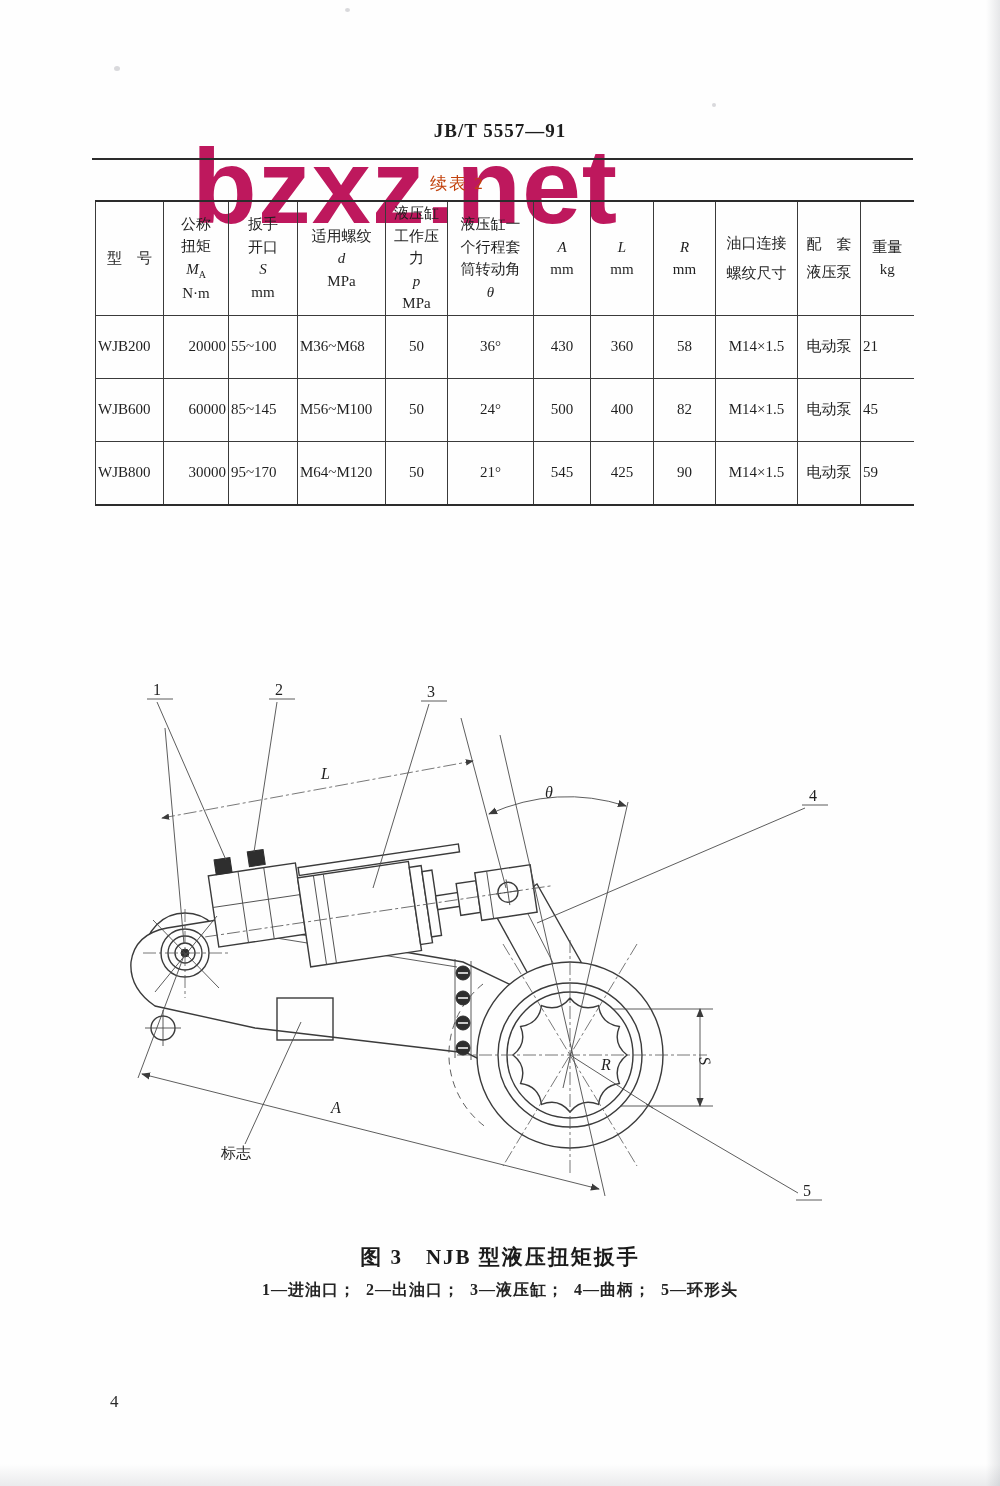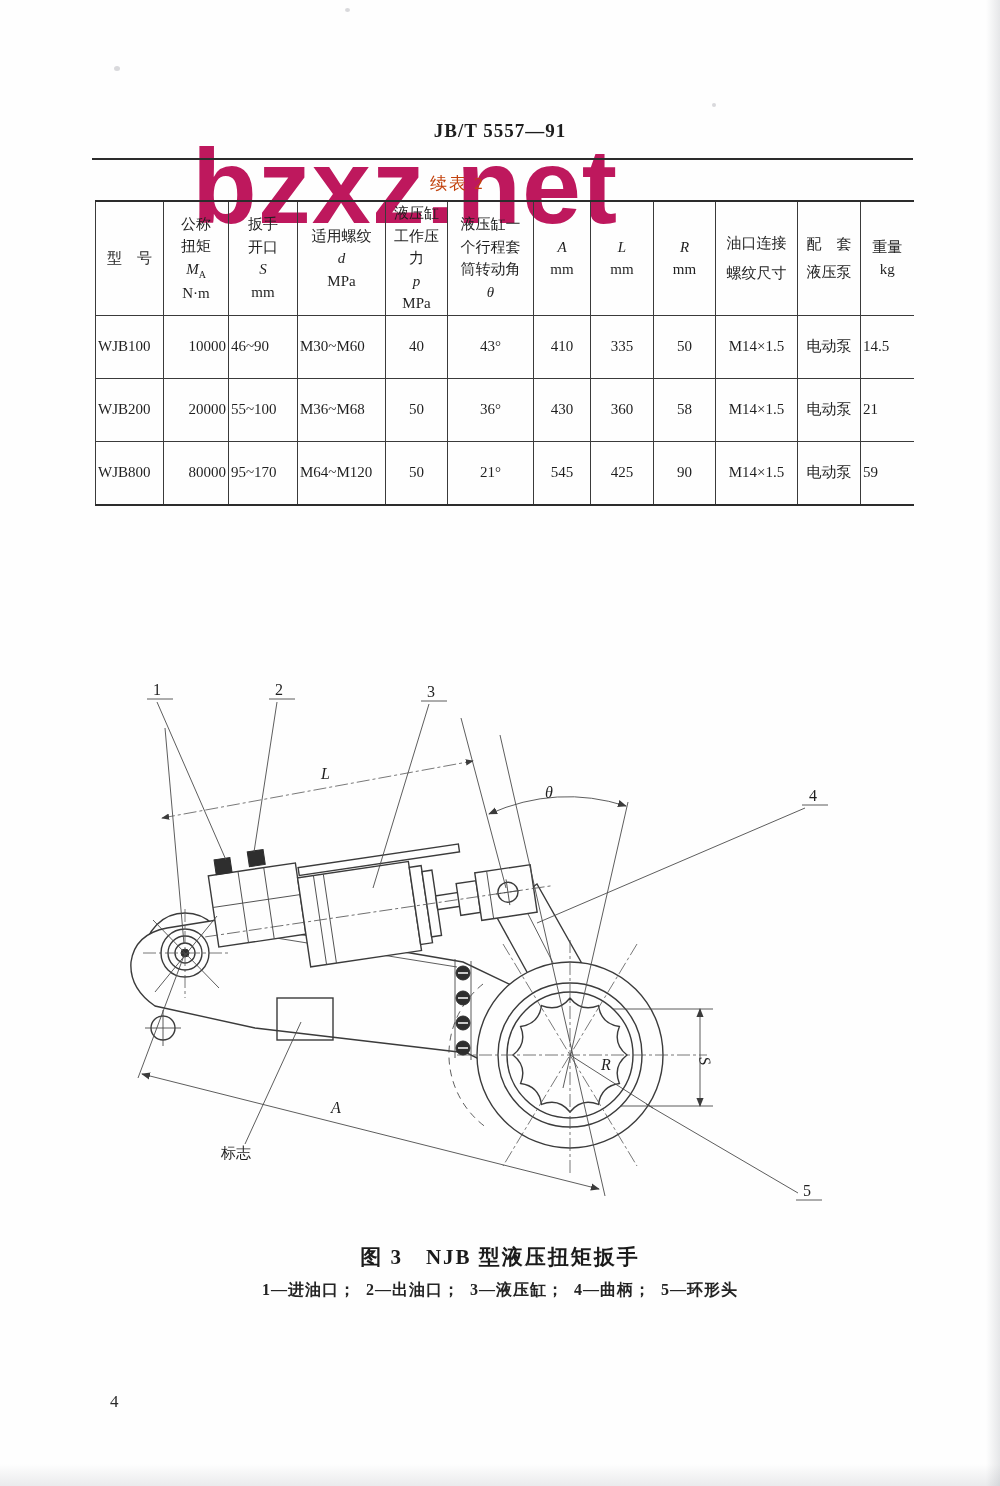--- a/index.html
+++ b/index.html
@@ -153,50 +153,50 @@
             <span class="hl" style="margin-top:6px;">液压泵</span>
           </th>
           <th>
             <span class="hl">重量</span>
             <span class="hl">kg</span>
           </th>
         </tr>
       </thead>
       <tbody>
           <tr>
-            <td class="c0">WJB100</td>
-            <td class="c1">10000</td>
-            <td class="c2">46~90</td>
-            <td class="c3">M30~M60</td>
-            <td class="c4">40</td>
-            <td class="c5">43°</td>
-            <td class="c6">410</td>
-            <td class="c7">335</td>
-            <td class="c8">50</td>
-            <td class="c9">M14×1.5</td>
-            <td class="c10">电动泵</td>
-            <td class="c11">14.5</td>
-          </tr>
-          <tr>
             <td class="c0">WJB200</td>
             <td class="c1">20000</td>
             <td class="c2">55~100</td>
             <td class="c3">M36~M68</td>
             <td class="c4">50</td>
             <td class="c5">36°</td>
             <td class="c6">430</td>
             <td class="c7">360</td>
             <td class="c8">58</td>
             <td class="c9">M14×1.5</td>
             <td class="c10">电动泵</td>
             <td class="c11">21</td>
           </tr>
           <tr>
+            <td class="c0">WJB600</td>
+            <td class="c1">60000</td>
+            <td class="c2">85~145</td>
+            <td class="c3">M56~M100</td>
+            <td class="c4">50</td>
+            <td class="c5">24°</td>
+            <td class="c6">500</td>
+            <td class="c7">400</td>
+            <td class="c8">82</td>
+            <td class="c9">M14×1.5</td>
+            <td class="c10">电动泵</td>
+            <td class="c11">45</td>
+          </tr>
+          <tr>
             <td class="c0">WJB800</td>
-            <td class="c1">80000</td>
+            <td class="c1">30000</td>
             <td class="c2">95~170</td>
             <td class="c3">M64~M120</td>
             <td class="c4">50</td>
             <td class="c5">21°</td>
             <td class="c6">545</td>
             <td class="c7">425</td>
             <td class="c8">90</td>
             <td class="c9">M14×1.5</td>
             <td class="c10">电动泵</td>
             <td class="c11">59</td>

